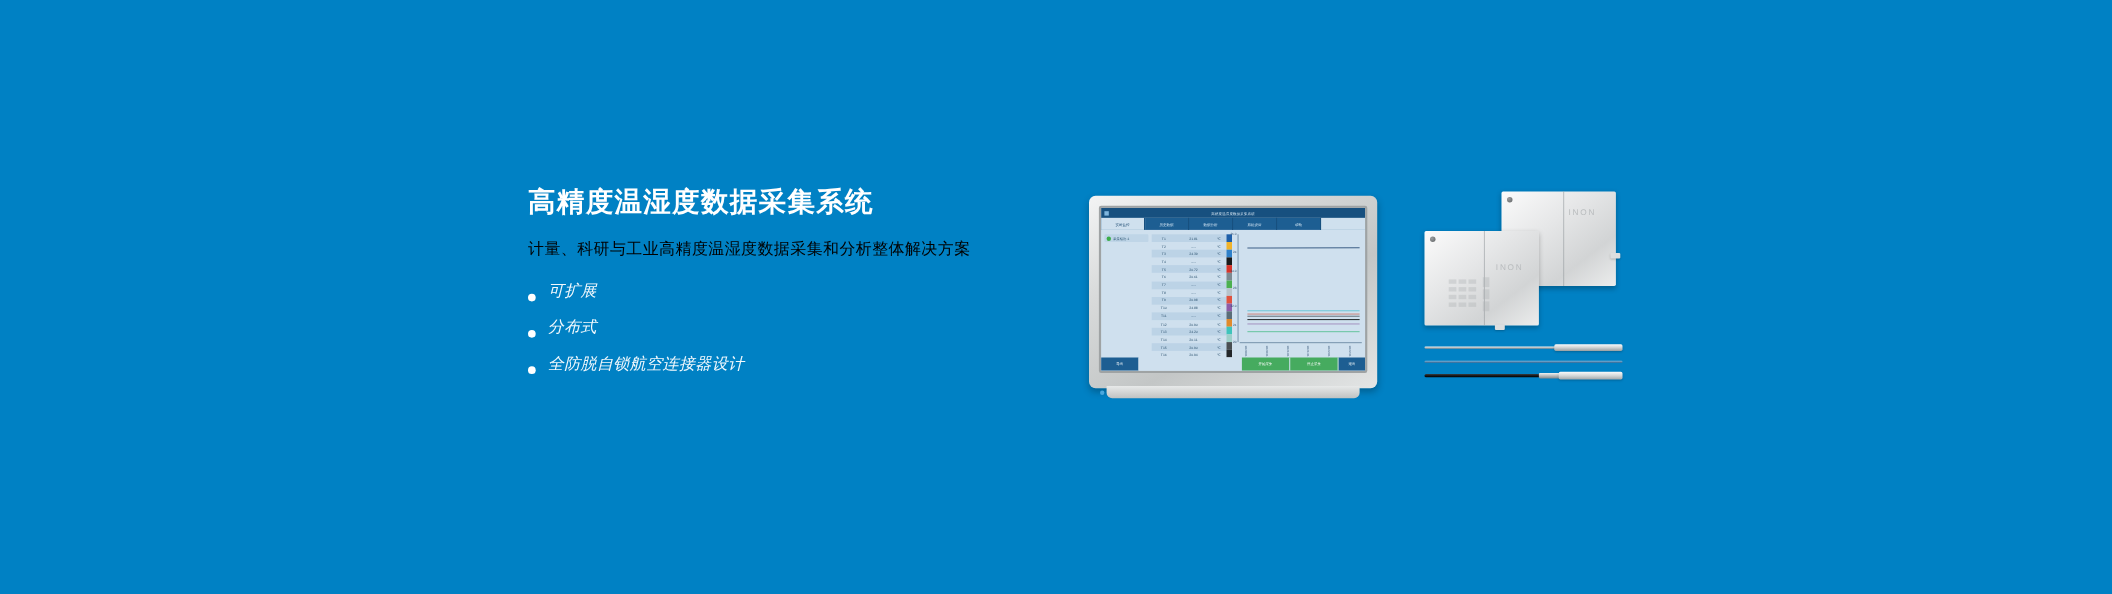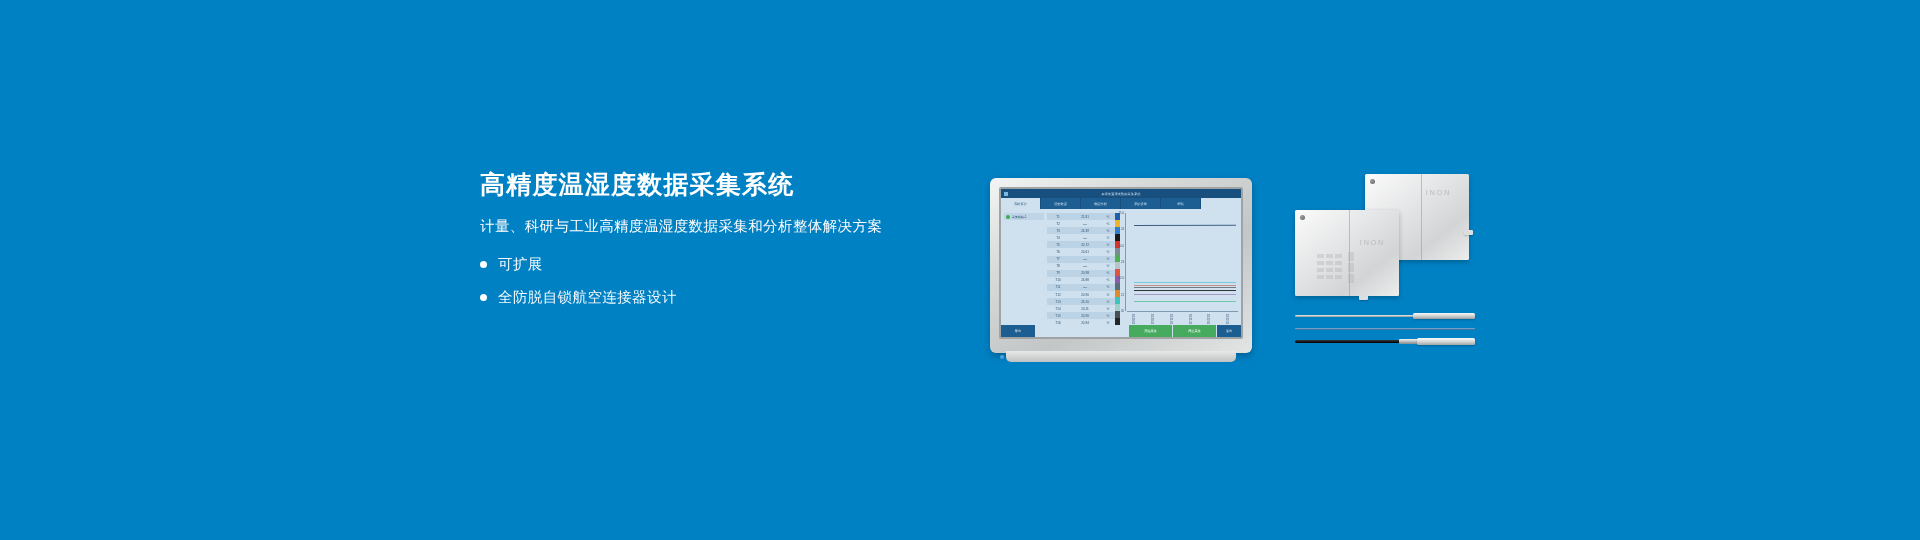--- a/index.html
+++ b/index.html
@@ -15,34 +15,35 @@
   .copy { position:absolute; left:480px; top:170px; width:430px; }
   .headline {
     color:#ffffff;
     font-size:25px;
     font-weight:bold;
     letter-spacing:1.2px;
     line-height:1.15;
     white-space:nowrap;
   }
   .subhead {
-    color:#ffffff;
+    color:#000000;
     font-size:14.5px;
     font-weight:normal;
     letter-spacing:.4px;
     margin-top:18px;
     white-space:nowrap;
   }
   .features { margin-top:19px; list-style:none; }
   .feature {
-    display:flex; align-items:center;
+    display:flex; align-items:flex-end;
     margin-top:14px;
     color:#f2f9fd;
     font-size:14.5px;
     letter-spacing:.4px;
+    font-style:italic;
   }
   .feature:first-child { margin-top:0; }
   .bullet {
     width:7px; height:7px; border-radius:50%;
     background:#ffffff;
     margin-right:11px; flex:0 0 auto;
   }
 
   
   .monitor { position:absolute; left:990px; top:178px; width:262px; height:175px; }
@@ -181,20 +182,24 @@
 
 <div class="banner">
 
   <div class="copy">
     <div class="headline">高精度温湿度数据采集系统</div>
     <div class="subhead">计量、科研与工业高精度温湿度数据采集和分析整体解决方案</div>
     <ul class="features">
       <li class="feature">
         <span class="bullet"></span>
         <span>可扩展</span>
+      </li>
+      <li class="feature">
+        <span class="bullet"></span>
+        <span>分布式</span>
       </li>
       <li class="feature">
         <span class="bullet"></span>
         <span>全防脱自锁航空连接器设计</span>
       </li>
     </ul>
   </div>
 
   <div class="monitor">
     <div class="mon-outer">

